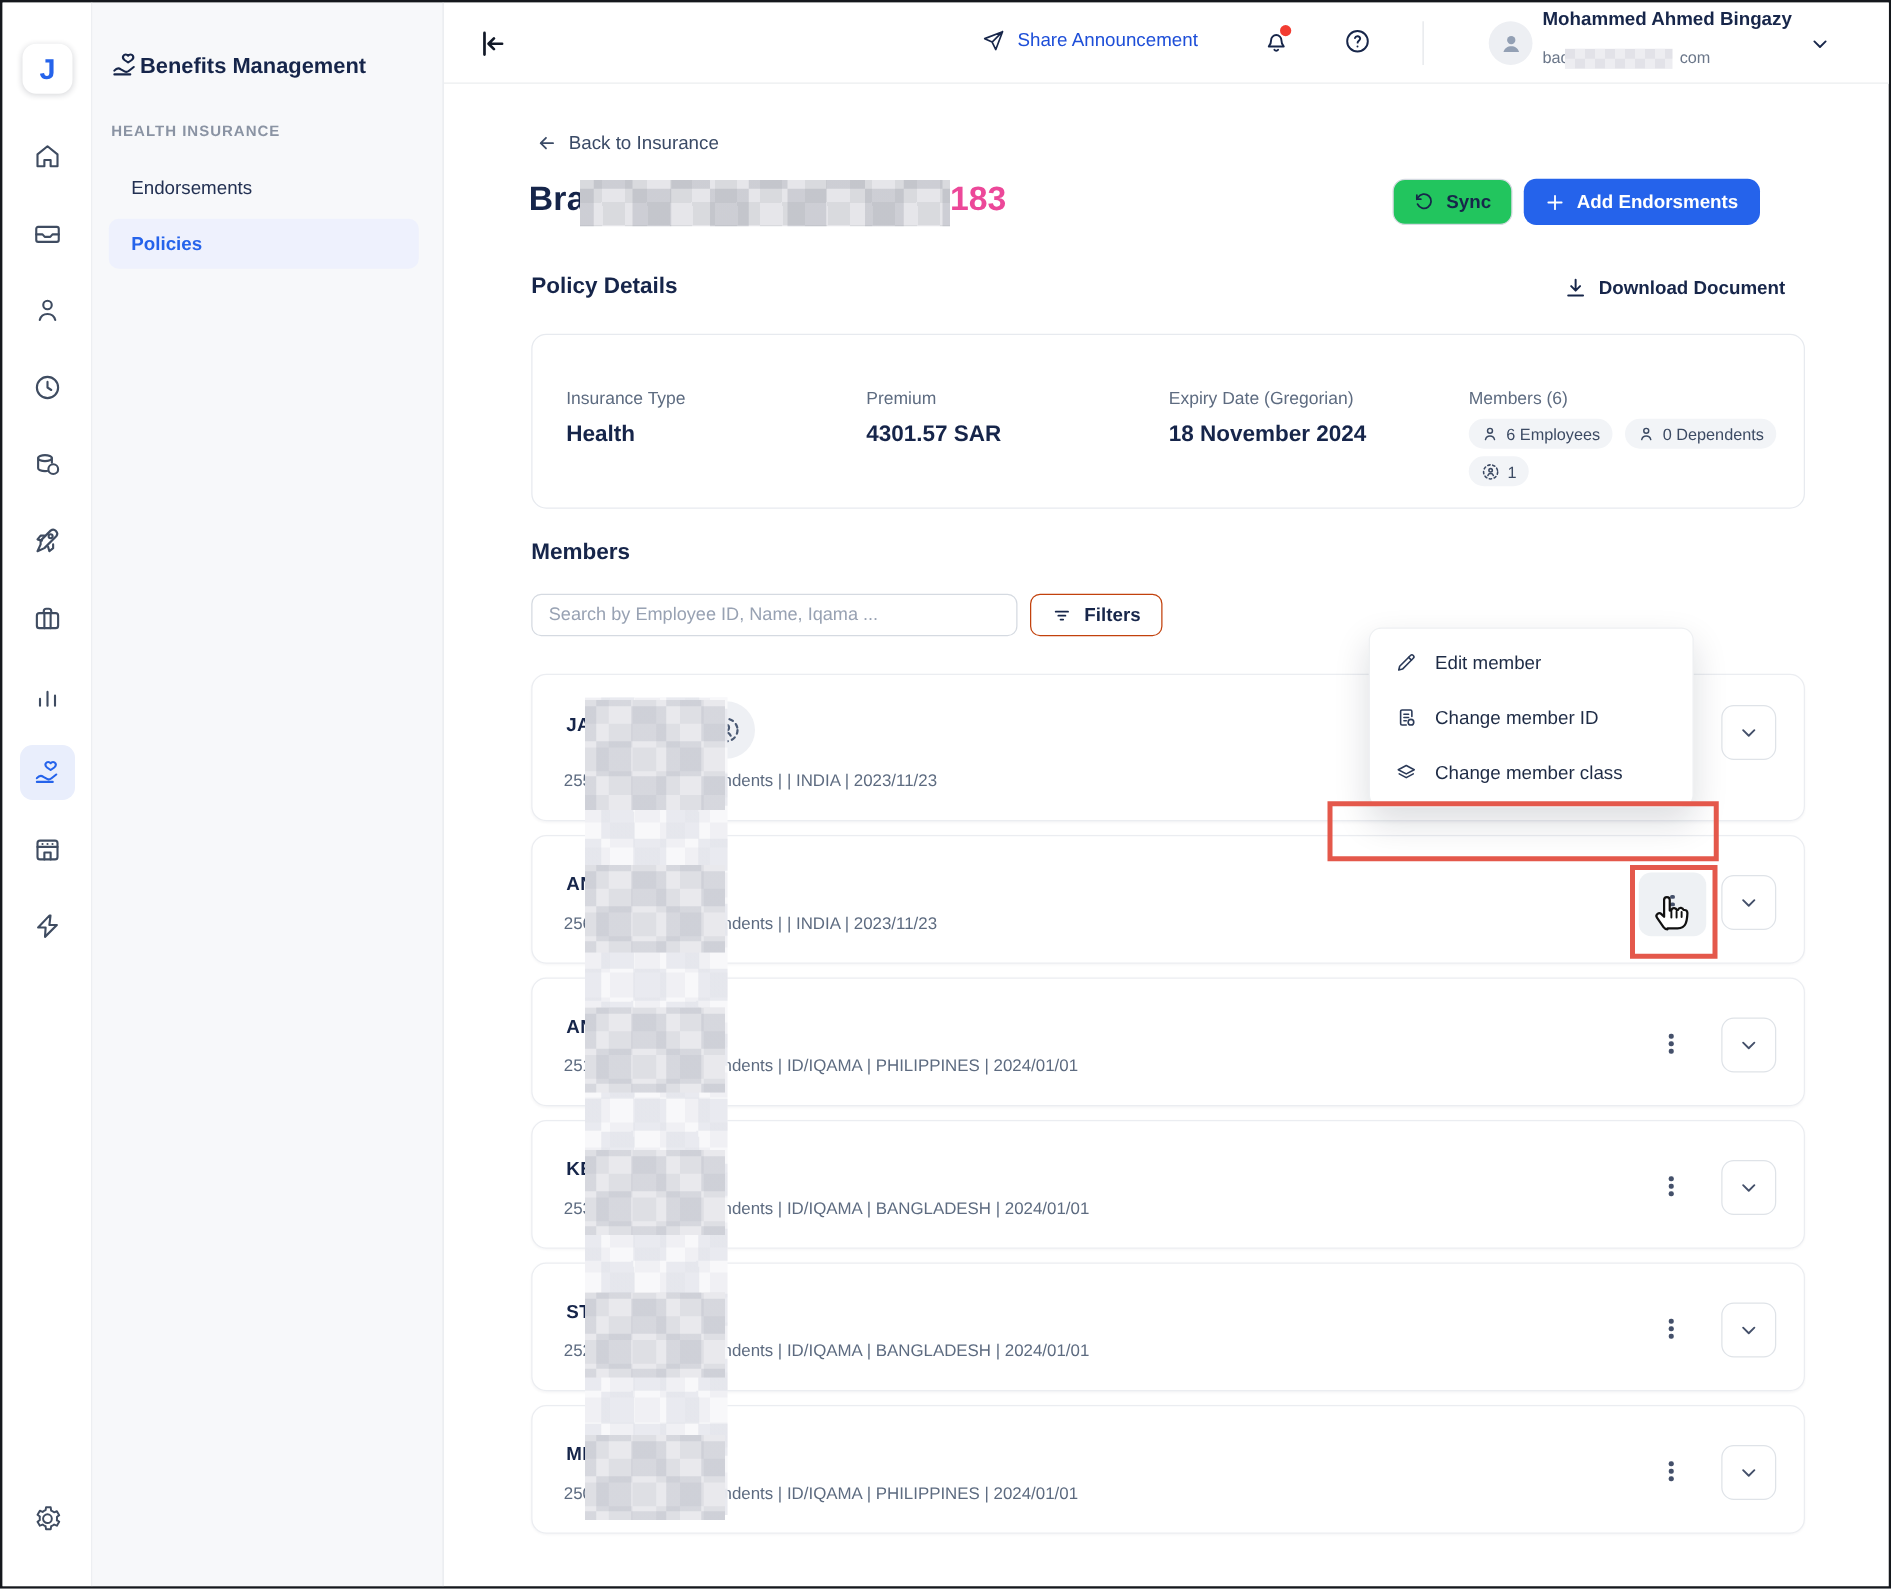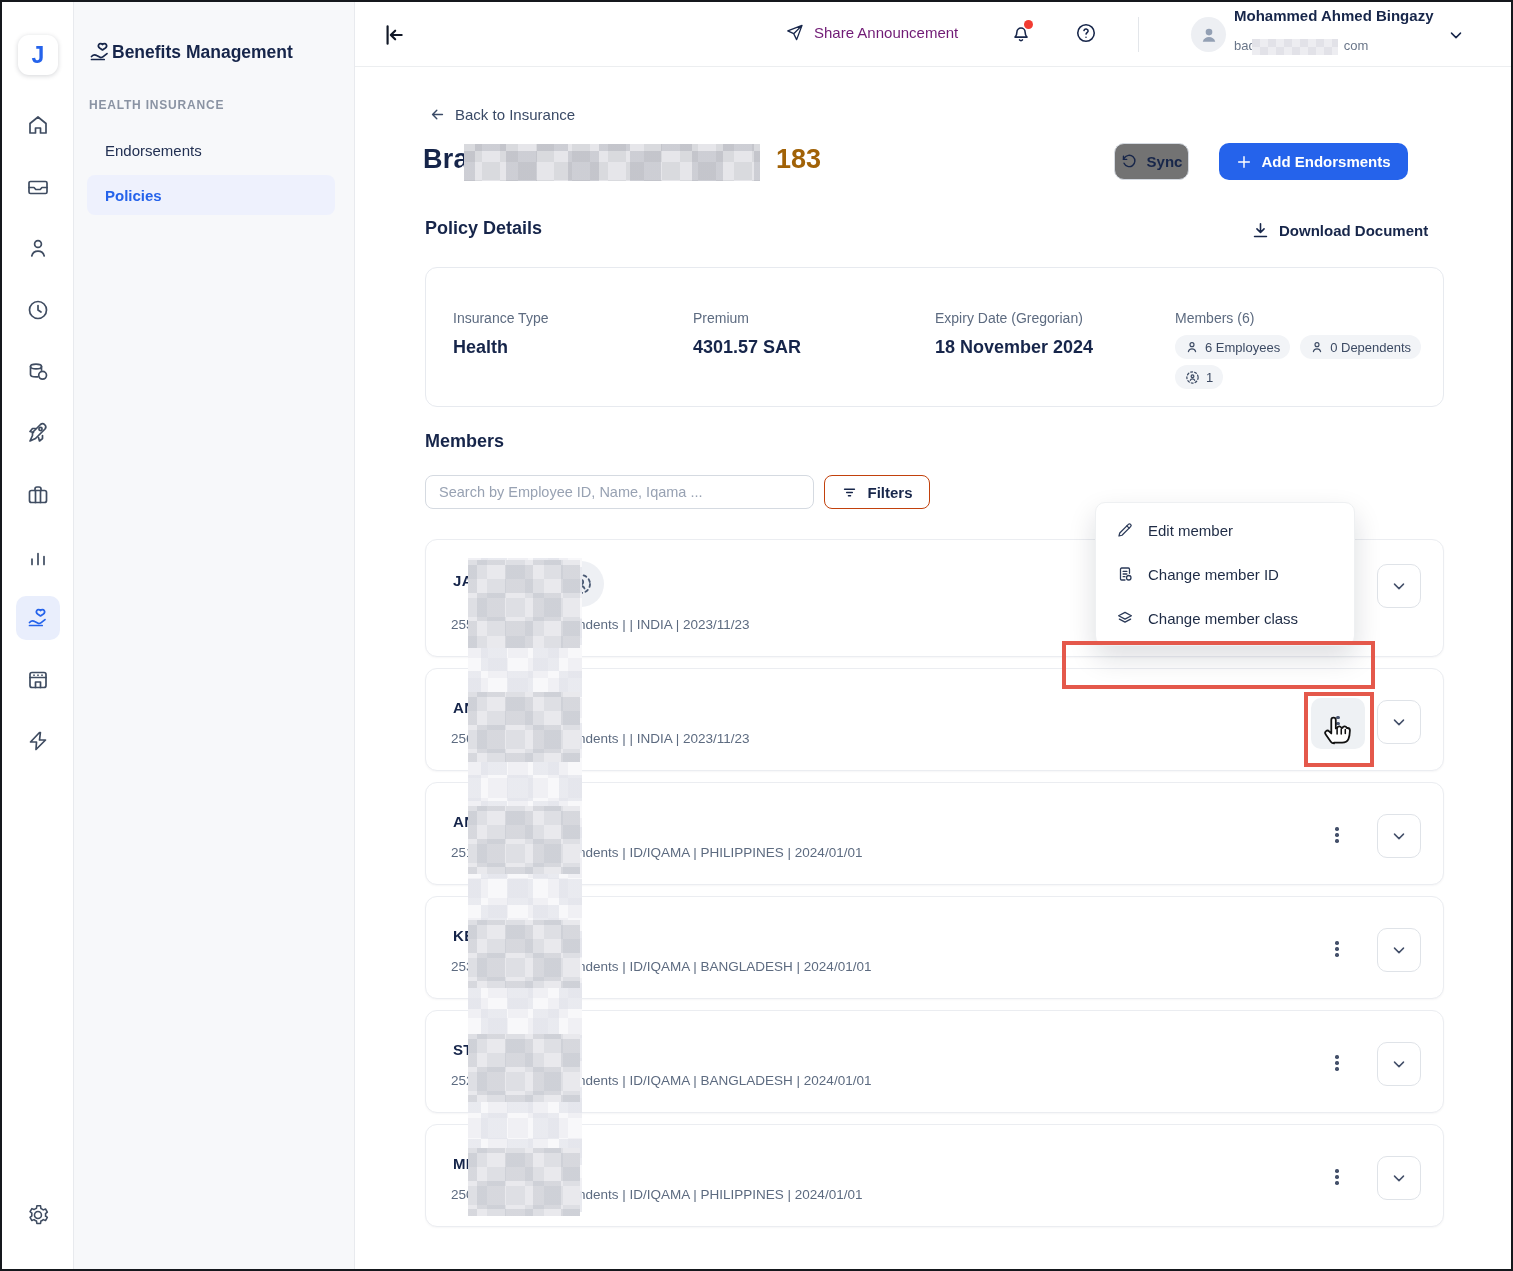--- a/index.html
+++ b/index.html
@@ -25,39 +25,39 @@
   .subbar-title { font-size:17.5px; font-weight:bold; color:#16254a; }
   .subbar-section { position:absolute; left:15px; top:96px; font-size:12px; font-weight:bold; letter-spacing:.8px; color:#8a93a3; }
   .subbar-item { position:absolute; left:13px; width:248px; height:40px; display:flex; align-items:center; padding-left:18px;
                  font-size:15px; color:#223052; border-radius:8px; cursor:pointer; }
   .subbar-item.active { background:#eef1fd; color:#2563eb; font-weight:600; }
 
   
   #topbar { position:absolute; left:353px; top:0; width:1160px; height:65px; background:#fff; border-bottom:1px solid #eceef0; }
   .collapse { position:absolute; left:25px; top:20px; }
   .share { position:absolute; left:430px; top:21px; display:flex; align-items:center; gap:10px; background:none; border:none;
-           font-family:inherit; font-size:15px; color:#701a75; cursor:pointer; }
+           font-family:inherit; font-size:15px; color:#1d4ed8; cursor:pointer; }
   .bell { position:absolute; left:655px; top:20px; }
   .bell-dot { position:absolute; left:669px; top:18px; width:9px; height:9px; border-radius:50%; background:#f23c32; }
   .help { position:absolute; left:720px; top:20px; }
   .tb-divider { position:absolute; left:783px; top:15px; width:1px; height:35px; background:#e3e6ea; }
   .avatar { position:absolute; left:836px; top:15px; width:35px; height:35px; border-radius:50%; background:#edeff3;
             display:flex; align-items:center; justify-content:center; }
   .user-name { position:absolute; left:879px; top:5px; font-size:15px; font-weight:bold; color:#17264a; }
   .user-email { position:absolute; left:879px; top:36px; font-size:13px; color:#6a7689; }
   .user-chevron { position:absolute; left:1092px; top:24px; }
 
   
   .back-link { position:absolute; left:427px; top:104px; display:flex; align-items:center; gap:9px; background:none; border:none;
                font-family:inherit; font-size:15px; color:#3a4a66; cursor:pointer; }
   .policy-title { position:absolute; left:421px; top:142px; font-size:27px; font-weight:bold; color:#16254a; letter-spacing:.2px; }
-  .title-suffix { position:absolute; left:758px; top:142px; font-size:27px; font-weight:bold; color:#a16207;padding-left:16px; }
+  .title-suffix { position:absolute; left:758px; top:142px; font-size:27px; font-weight:bold; color:#ec4899; }
 
   .btn { display:flex; align-items:center; justify-content:center; gap:9px; font-family:inherit; font-size:15px; cursor:pointer; }
-  .btn-sync { position:absolute; left:1112px; top:141px; width:75px; height:37px; background:#737373; border:1px solid #d5dae1;
+  .btn-sync { position:absolute; left:1112px; top:141px; width:96px; height:37px; background:#22c55e; border:1px solid #d5dae1;
               border-radius:10px; color:#17264a; font-weight:600; }
   .btn-add { position:absolute; left:1217px; top:141px; width:189px; height:37px; background:#2563eb; border:none;
              border-radius:10px; color:#fff; font-weight:600; }
 
   .h2 { position:absolute; font-size:18px; font-weight:bold; color:#16254a; }
   .download { position:absolute; left:1249px; top:219px; display:flex; align-items:center; gap:9px; background:none; border:none;
               font-family:inherit; font-size:15px; font-weight:600; color:#17264a; cursor:pointer; }
 
   .policy-card { position:absolute; left:423px; top:265px; width:1019px; height:140px; background:#fff;
                  border:1px solid #e7eaef; border-radius:12px; }

